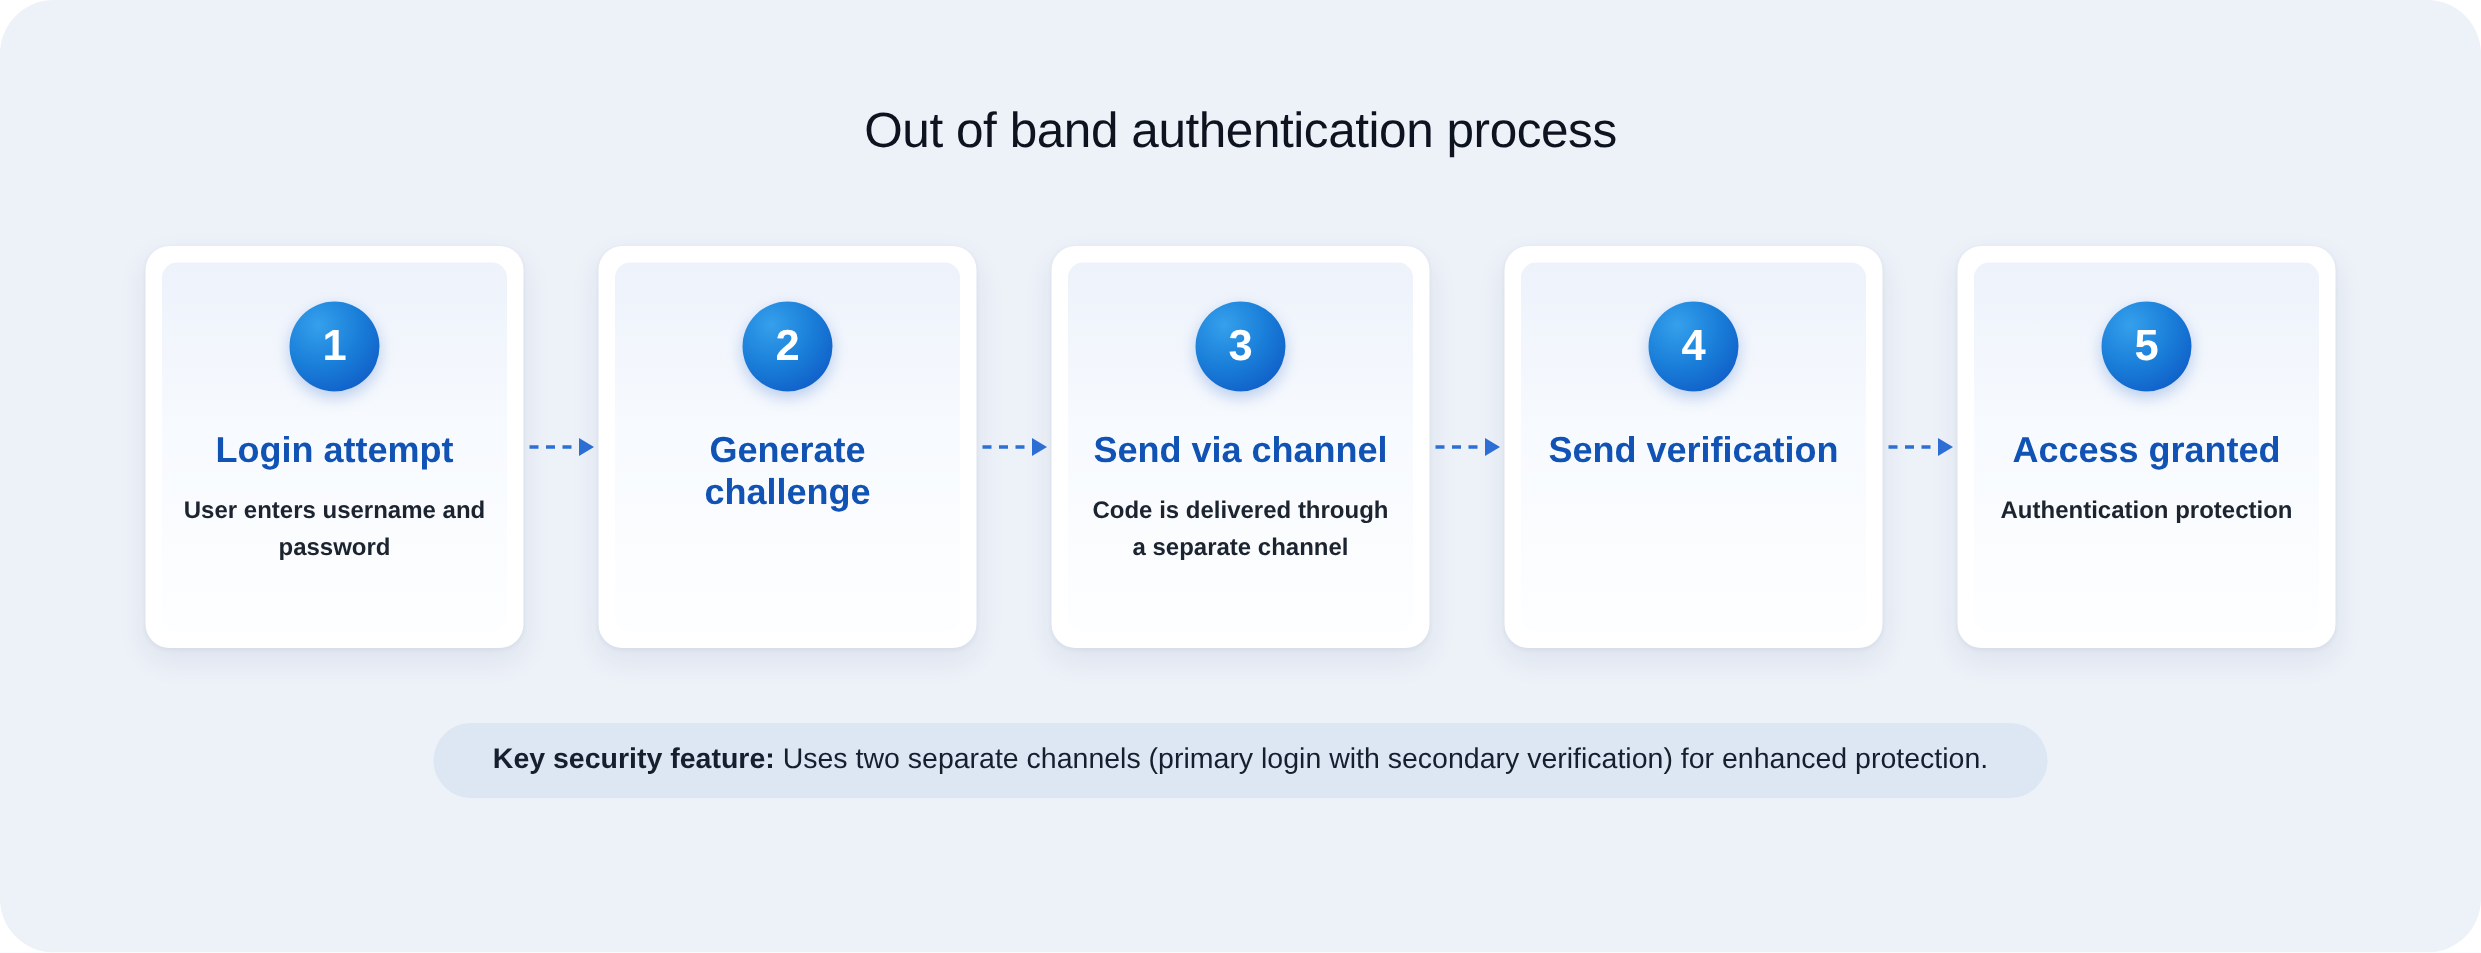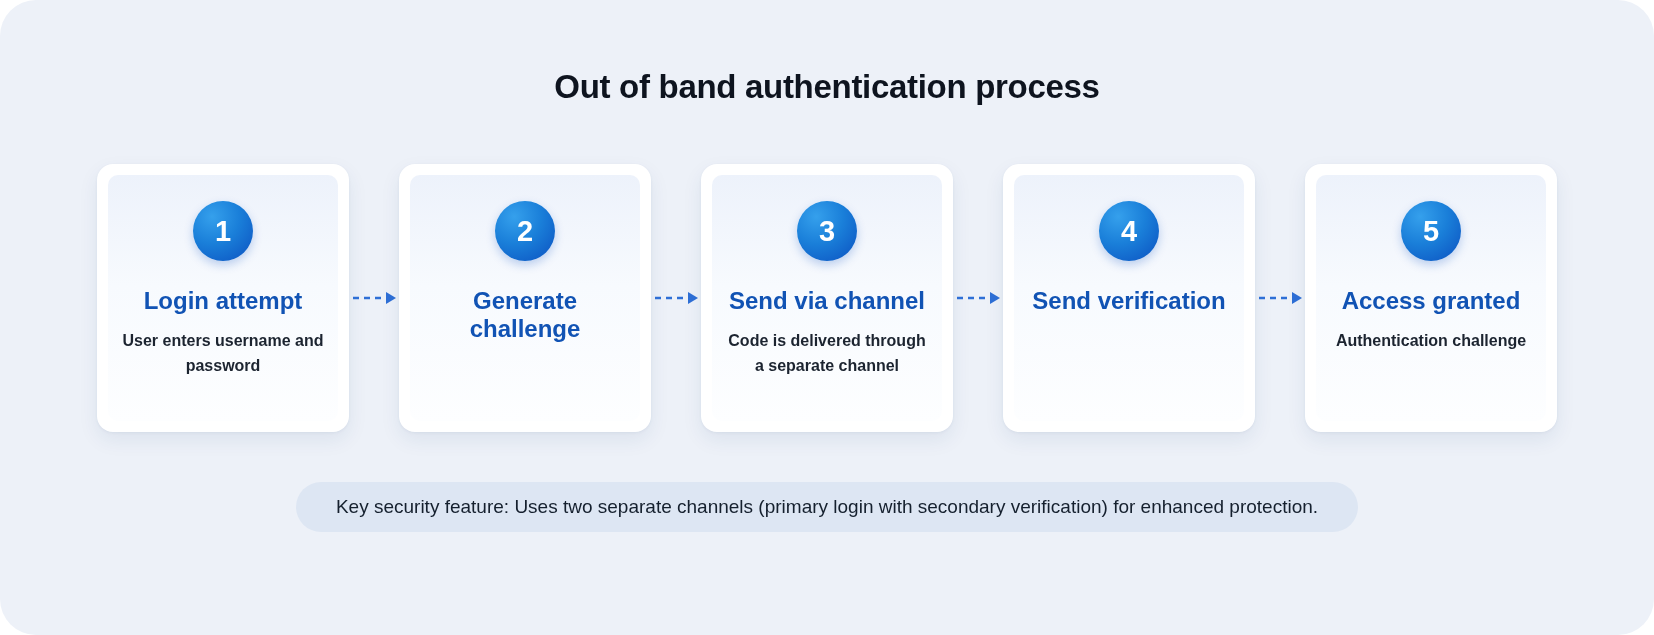--- a/index.html
+++ b/index.html
@@ -17,21 +17,21 @@
     height: 635px;
     background: #edf1f8;
     border-radius: 36px;
     overflow: hidden;
   }
 
   .page-title {
     text-align: center;
     padding-top: 68px;
     font-size: 33px;
-    font-weight: 700;
+    font-weight: 400;
     letter-spacing: -0.3px;
     color: #0e141f;
   }
 
   .flow-row {
     margin-top: 58px;
     display: flex;
     justify-content: center;
     align-items: center;
     gap: 0;
@@ -102,21 +102,21 @@
 
   .footer-banner {
     display: inline-block;
     background: #dde6f3;
     border-radius: 28px;
     padding: 14px 40px;
     font-size: 19px;
     color: #15202e;
   }
 
-  .footer-label { font-weight: 400; }
+  .footer-label { font-weight: 700; }
 </style>
 </head>
 <body>
 
 <div class="canvas">
 
   <h1 class="page-title">Out of band authentication process</h1>
 
   <div class="flow-row">
 
@@ -175,21 +175,21 @@
       <svg width="48" height="16" viewBox="0 0 48 16" aria-hidden="true">
         <line x1="3" y1="8" x2="34" y2="8" stroke="#2e6fd6" stroke-width="2.4" stroke-dasharray="6 5"></line>
         <path d="M36 2 L46 8 L36 14 Z" fill="#2e6fd6"></path>
       </svg>
     </span>
 
     <div class="step-card">
       <div class="card-inner">
         <div class="step-badge">5</div>
         <div class="step-title">Access granted</div>
-        <div class="step-desc">Authentication challenge</div>
+        <div class="step-desc">Authentication protection</div>
       </div>
     </div>
 
   </div>
 
   <div class="footer-wrap">
     <div class="footer-banner">
       <span class="footer-label">Key security feature:</span>
       <span class="footer-text">Uses two separate channels (primary login with secondary verification) for enhanced protection.</span>
     </div>

